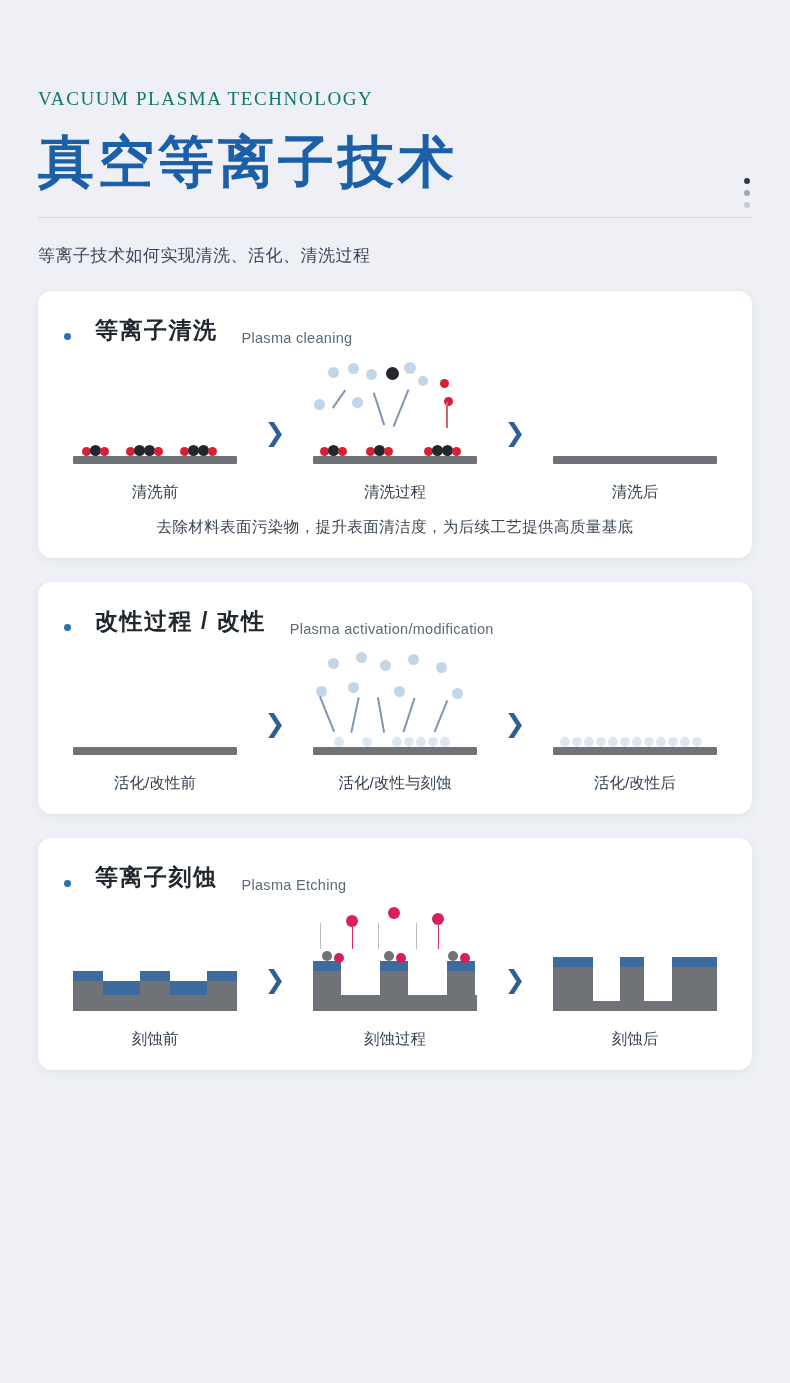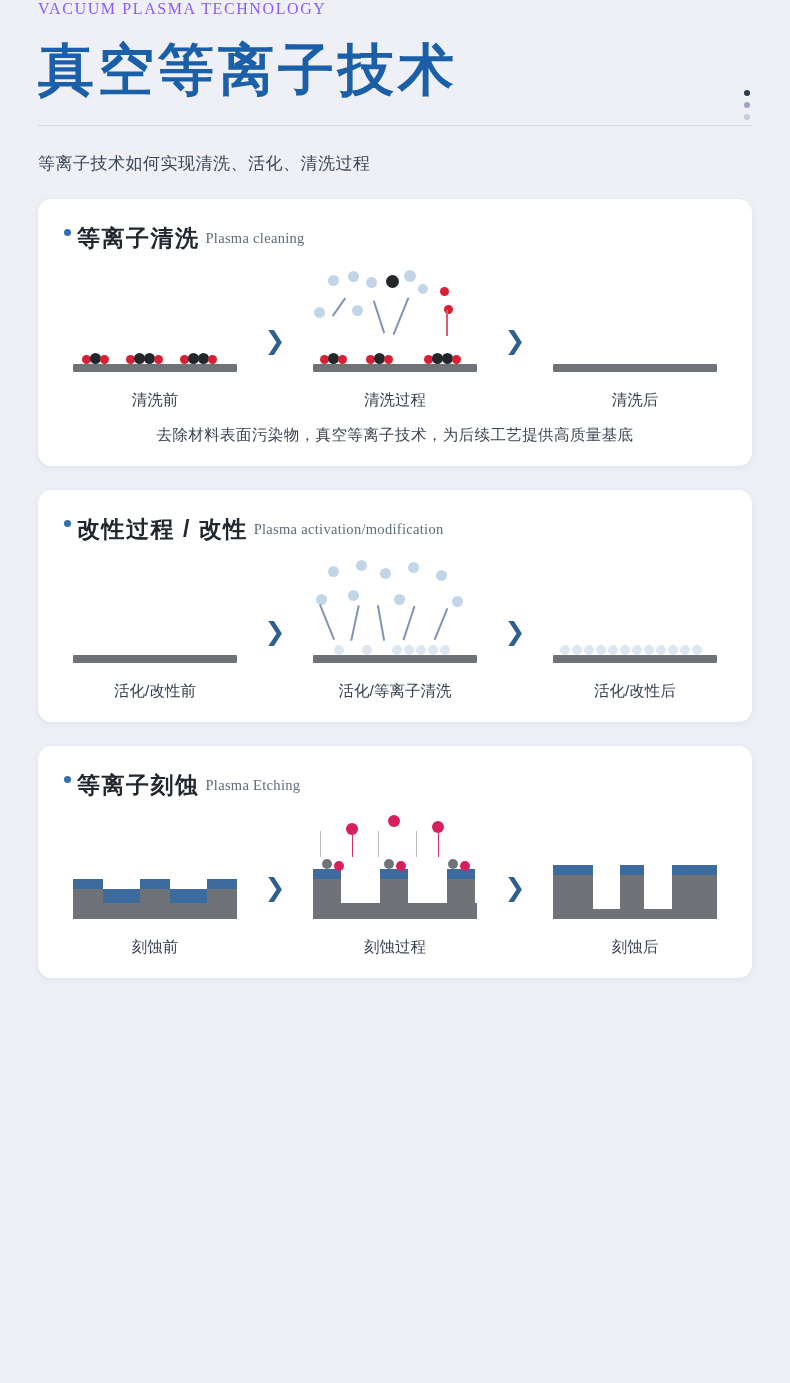--- a/index.html
+++ b/index.html
@@ -17,24 +17,25 @@
   .page {
     position: relative;
     width: 790px;
     height: 1383px;
     box-sizing: border-box;
     padding: 0 38px;
   }
 
   
   .eyebrow {
+    margin-top: 88px;
     font-family: "Liberation Serif", serif;
-    font-size: 16px;
+    font-size: 19px;
     letter-spacing: 1.6px;
-    color: #8b5cf6;
+    color: #0f766e;
   }
   .main-title {
     margin-top: 22px;
     font-family: "DejaVu Serif", serif;
     font-weight: bold;
     font-size: 56px;
     letter-spacing: 4px;
     color: #1b5fa8;
     line-height: 1.05;
   }
@@ -73,43 +74,42 @@
     position: relative;
     margin-top: 24px;
     background: #fff;
     border-radius: 14px;
     box-shadow: 0 2px 8px rgba(40,60,90,.07);
     padding: 24px 26px 20px 26px;
     box-sizing: border-box;
   }
   .card-head {
     display: flex;
-    align-items: center;
-    gap: 6px;
+    align-items: flex-end;
+    gap: 24px;
   }
   .bullet {
     width: 7px;
     height: 7px;
     border-radius: 50%;
     background: #2f6fb5;
     position: relative;
     top: -6px;
     flex: 0 0 auto;
   }
   .card-title {
     font-size: 23px;
     font-weight: bold;
     color: #20272f;
     letter-spacing: 1.5px;
   }
   .card-title-en {
     font-size: 14.5px;
     color: #5d6a7a;
     letter-spacing: .3px;
-    font-family: Liberation Serif, serif;
   }
 
   .stages {
     display: flex;
     align-items: flex-end;
     justify-content: space-between;
     margin-top: 6px;
   }
   .stage {
     width: 182px;
@@ -276,21 +276,21 @@
       <div class="chev">❯</div>
 
       <div class="stage">
         <div class="stage-art">
           <div class="bar"></div>
         </div>
         <div class="stage-label">清洗后</div>
       </div>
     </div>
 
-    <div class="card-note">去除材料表面污染物，真空等离子技术，为后续工艺提供高质量基底</div>
+    <div class="card-note">去除材料表面污染物，提升表面清洁度，为后续工艺提供高质量基底</div>
   </div>
 
   <div class="card">
     <div class="card-head">
       <span class="bullet"></span>
       <span class="card-title">改性过程 / 改性</span>
       <span class="card-title-en">Plasma activation/modification</span>
     </div>
 
     <div class="stages">
@@ -322,21 +322,21 @@
           <div class="arrow" style="width:1.6px;height:36px;left:104px;bottom:30px;transform:rotate(18deg);"></div>
           <div class="arrow" style="width:1.6px;height:34px;left:136px;bottom:30px;transform:rotate(22deg);"></div>
           <span class="atom pale" style="width:10px;height:10px;left:30px;bottom:16px;"></span>
           <span class="atom pale" style="width:10px;height:10px;left:58px;bottom:16px;"></span>
           <span class="atom pale" style="width:10px;height:10px;left:88px;bottom:16px;"></span>
           <span class="atom pale" style="width:10px;height:10px;left:100px;bottom:16px;"></span>
           <span class="atom pale" style="width:10px;height:10px;left:112px;bottom:16px;"></span>
           <span class="atom pale" style="width:10px;height:10px;left:124px;bottom:16px;"></span>
           <span class="atom pale" style="width:10px;height:10px;left:136px;bottom:16px;"></span>
         </div>
-        <div class="stage-label">活化/等离子清洗</div>
+        <div class="stage-label">活化/改性与刻蚀</div>
       </div>
 
       <div class="chev">❯</div>
 
       <div class="stage">
         <div class="stage-art">
           <div class="bar"></div>
           <span class="atom pale" style="width:10px;height:10px;left:16px;bottom:16px;"></span>
           <span class="atom pale" style="width:10px;height:10px;left:28px;bottom:16px;"></span>
           <span class="atom pale" style="width:10px;height:10px;left:40px;bottom:16px;"></span>

